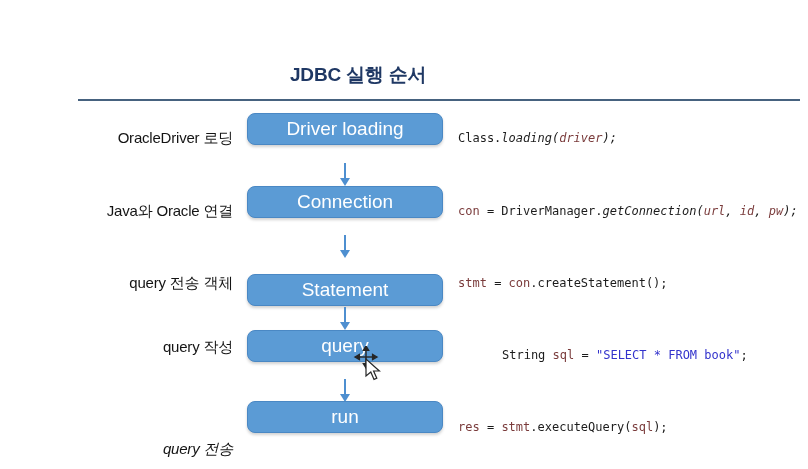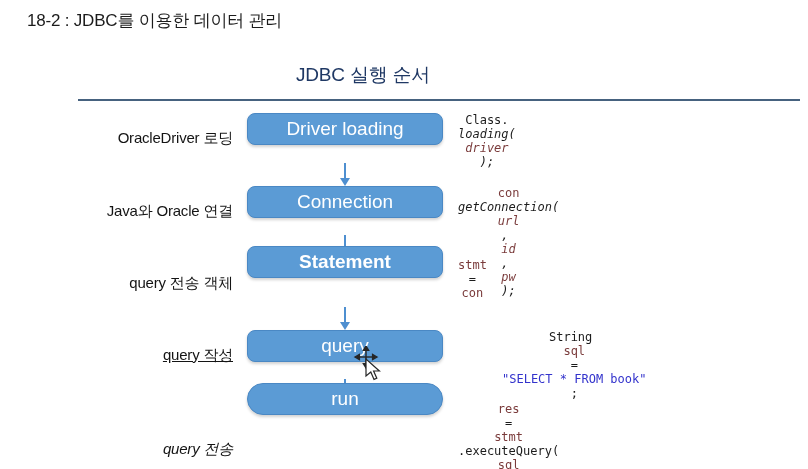--- a/index.html
+++ b/index.html
@@ -1,72 +1,71 @@
 <!DOCTYPE html>
 <html style="--box: #5b9bd5; --boxBorder: #4a88c4; --titleNavy: #1f3864; --rule: #46627f; --codePlain: #1c1c1c; --codeVar: #7a3b3b; --codeString: #3333cc; --arrow: #4e8fd0;"><head>
 <meta charset="utf-8">
 <style>
   html,body{margin:0;padding:0;background:#fff;}
   .page{position:relative;width:808px;height:469px;background:#ffffff;overflow:hidden;
         font-family:"Liberation Sans",sans-serif;}
   .page-title{position:absolute;left:27px;top:9px;font-size:17px;color:#1b1b1b;
         font-weight:500;letter-spacing:-0.2px;}
-  .section-title{position:absolute;left:296px;top:62px;font-size:19px;font-weight:normal;
+  .section-title{position:absolute;left:290px;top:62px;font-size:19px;font-weight:bold;
         color:var(--titleNavy);letter-spacing:-0.2px;}
   .rule{position:absolute;left:78px;top:99px;width:722px;height:2px;background:var(--rule);}
   .row-label{position:absolute;left:58px;width:175px;height:50px;display:flex;
         align-items:center;justify-content:flex-end;font-size:15px;color:#141414;
         letter-spacing:-0.2px;text-align:right;}
   .box{position:absolute;left:247px;width:196px;height:32px;background:var(--box);
         border:1px solid var(--boxBorder);border-radius:8px;color:#fff;font-size:19px;
         display:flex;align-items:center;justify-content:center;box-sizing:border-box;
         box-shadow:0 2px 3px rgba(0,0,0,0.18);}
   .arrow-line{position:absolute;left:344px;width:2px;background:var(--arrow);}
   .arrow-head{position:absolute;left:340px;width:0;height:0;
         border-left:5px solid transparent;border-right:5px solid transparent;
         border-top:8px solid var(--arrow);}
   .code{position:absolute;left:458px;height:50px;display:flex;align-items:center;
-        font-family:"DejaVu Sans Mono",monospace;font-size:12px;white-space:pre;flex-direction:column;}
+        font-family:"DejaVu Sans Mono",monospace;font-size:12px;white-space:pre;}
   .c-plain{color:var(--codePlain);}
   .c-var{color:var(--codeVar);}
   .c-string{color:var(--codeString);}
   .it{font-style:italic;}
   .cursor{position:absolute;left:353px;top:346px;width:32px;height:44px;}
 </style>
 </head>
 <body>
 
 <div class="page">
-  <div class="page-title">18-2 : JDBC를 이용한 데이터 관리</div>
   <div class="section-title">JDBC 실행 순서</div>
   <div class="rule"></div>
 
   <div id="flow">
       <div class="row-label" style="top: 113px;">OracleDriver 로딩</div>
       <div class="box" style="top: 113px;">Driver loading</div>
       <div class="code" style="top: 113px;"><span class="c-plain">Class.</span><span class="c-plain it">loading(</span><span class="c-var it">driver</span><span class="c-plain it">);</span></div>
       <div class="row-label" style="top: 186px;">Java와 Oracle 연결</div>
       <div class="arrow-line" style="top: 163px; height: 16px;"></div>
       <div class="arrow-head" style="top: 178px;"></div>
       <div class="box" style="top: 186px;">Connection</div>
-      <div class="code" style="top: 186px;"><span class="c-var">con</span><span class="c-plain it">getConnection(</span><span class="c-var it">url</span><span class="c-plain it">, </span><span class="c-var it">id</span><span class="c-plain it">, </span><span class="c-var it">pw</span><span class="c-plain it">);</span></div>
+      <div class="code" style="top: 186px;"><span class="c-var">con</span><span class="c-plain"> = DriverManager.</span><span class="c-plain it">getConnection(</span><span class="c-var it">url</span><span class="c-plain it">, </span><span class="c-var it">id</span><span class="c-plain it">, </span><span class="c-var it">pw</span><span class="c-plain it">);</span></div>
       <div class="row-label" style="top: 258px;">query 전송 객체</div>
       <div class="arrow-line" style="top: 235px; height: 16px;"></div>
       <div class="arrow-head" style="top: 250px;"></div>
-      <div class="box" style="top: 246px; font-weight: bold;">Statement</div>
-      <div class="code" style="top: 258px;"><span class="c-var">stmt</span><span class="c-plain"> = </span><span class="c-var">con</span></div>
-      <div class="row-label" style="top: 330px; text-decoration: underline;">query 작성</div>
+      <div class="box" style="top: 274px;">Statement</div>
+      <div class="code" style="top: 258px;"><span class="c-var">stmt</span><span class="c-plain"> = </span><span class="c-var">con</span><span class="c-plain">.createStatement();</span></div>
+      <div class="row-label" style="top: 322px;">query 작성</div>
       <div class="arrow-line" style="top: 307px; height: 16px;"></div>
       <div class="arrow-head" style="top: 322px;"></div>
       <div class="box" style="top: 330px;">query</div>
       <div class="code" style="top: 330px; margin-left: 44px;"><span class="c-plain">String </span><span class="c-var">sql</span><span class="c-plain"> = </span><span class="c-string">"SELECT * FROM book"</span><span class="c-plain">;</span></div>
       <div class="row-label" style="top: 424px; font-style: italic;">query 전송</div>
       <div class="arrow-line" style="top: 379px; height: 16px;"></div>
       <div class="arrow-head" style="top: 394px;"></div>
-      <div class="box" style="top: 383px; border-radius: 17px;">run</div>
+      <div class="box" style="top: 401px;">run</div>
       <div class="code" style="top: 402px; align-items: center;"><span class="c-var">res</span><span class="c-plain"> = </span><span class="c-var">stmt</span><span class="c-plain">.executeQuery(</span><span class="c-var">sql</span><span class="c-plain">);</span></div>
     </div>
 
   <div class="cursor">
     <svg viewBox="0 0 32 44" width="32" height="44" xmlns="http://www.w3.org/2000/svg">
       <g stroke="#262626" stroke-width="1.4" fill="#262626">
         <line x1="13" y1="4" x2="13" y2="18"></line>
         <line x1="6" y1="11" x2="20" y2="11"></line>
         <path d="M13 0 L10.4 4.4 L15.6 4.4 Z"></path>
         <path d="M13 22 L10.4 17.6 L15.6 17.6 Z"></path>

